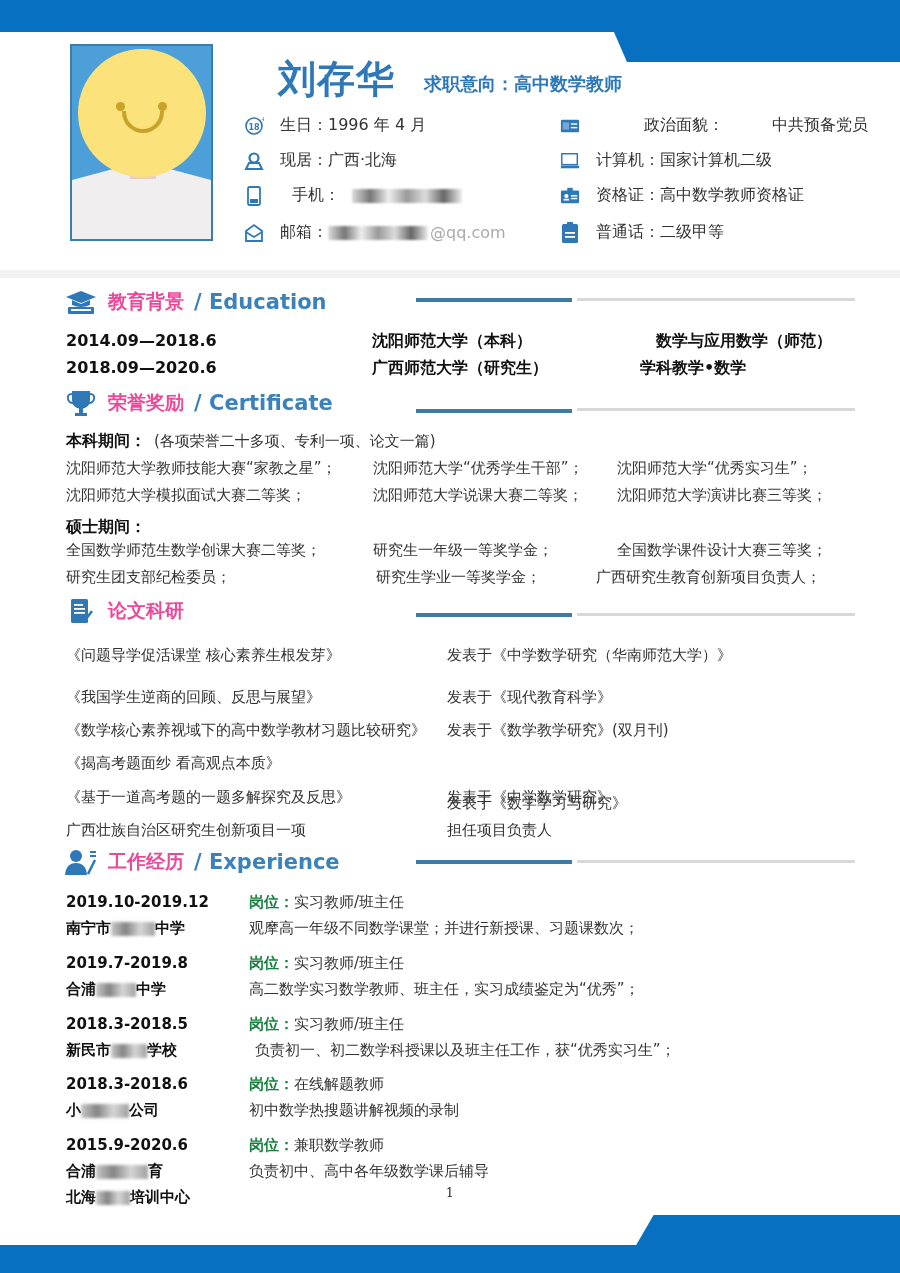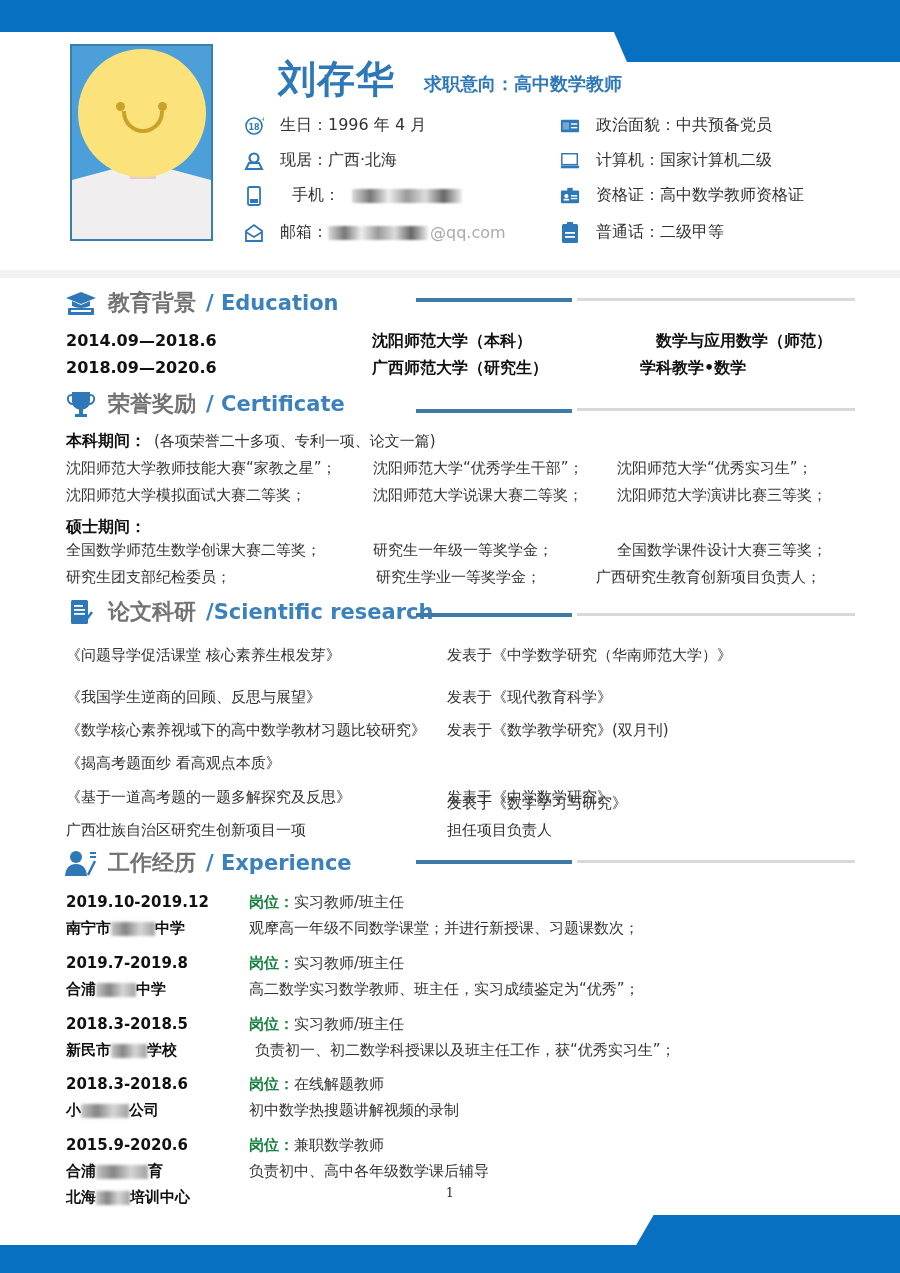--- a/index.html
+++ b/index.html
@@ -33,21 +33,21 @@
 
   .info { position: absolute; font-size: 16px; color: #333; display: flex; align-items: center; }
   .info .ic { width: 20px; height: 20px; margin-right: 16px; display: inline-flex; align-items: center; justify-content: center; }
   .info-label::after { content: "："; }
 
   .gray-sep { position: absolute; left: 0; top: 270px; width: 900px; height: 8px; background: #f2f2f2; }
 
   
   .section-head { position: absolute; left: 64px; display: flex; align-items: center; }
   .section-head .sic { width: 34px; height: 28px; margin-right: 10px; display: inline-flex; align-items: center; justify-content: center; }
-  .section-head .stitle { font-size: 22px; font-weight: bold; color: #737373; }
+  .section-head .stitle { font-size: 19px; font-weight: bold; color: #ec4899; }
   .section-head .sen { font-size: 21px; font-weight: bold; color: #3b82bd; margin-left: 10px; }
   .line-blue { position: absolute; left: 416px; width: 156px; height: 4px; background: #3d7aa6; }
   .line-gray { position: absolute; left: 577px; width: 278px; height: 3px; background: #d9d9d9; }
 
   
   .edu-row { position: absolute; left: 66px; width: 800px; font-size: 16px; font-weight: bold; color: #111; }
   .edu-row span { position: absolute; top: 0; white-space: nowrap; }
 
   
   .cert-line { position: absolute; left: 66px; font-size: 15px; color: #333; white-space: nowrap; width: 820px; }
@@ -124,21 +124,21 @@
     <svg width="20" height="20" viewBox="0 0 20 20">
         <path d="M2 8 L10 2 L18 8 L18 18 L2 18 Z" fill="none" stroke="#2e78b8" stroke-width="1.8"></path>
         <path d="M2 9 L10 14 L18 9" fill="none" stroke="#2e78b8" stroke-width="1.6"></path>
       </svg>
   </span>
   <span class="info-label">邮箱</span>
   <span class="blur-text" style="width:100px;"></span>
   <span style="color:#aaa; margin-left:2px;">@qq.com</span>
 </div>
 
-<div class="info" style="left:560px; top:115px;">
+<div class="info" style="left:560px; top:115px;gap:48px;">
   <span class="ic">
     <svg width="22" height="18" viewBox="0 0 22 18">
         <rect x="1" y="2" width="20" height="14" rx="1.5" fill="#2e78b8"></rect>
         <rect x="3" y="5" width="7" height="8" fill="#fff" opacity="0.35"></rect>
         <rect x="12" y="6" width="7" height="1.6" fill="#fff"></rect>
         <rect x="12" y="10" width="7" height="1.6" fill="#fff"></rect>
       </svg>
   </span>
   <span class="info-label">政治面貌</span>
   <span>中共预备党员</span>
@@ -255,21 +255,20 @@
   <span class="sic">
     <svg width="26" height="28" viewBox="0 0 26 28">
         <rect x="3" y="2" width="17" height="24" rx="1.5" fill="#2e78b8"></rect>
         <rect x="6" y="7" width="9" height="1.8" fill="#fff"></rect>
         <rect x="6" y="11" width="11" height="1.8" fill="#fff"></rect>
         <rect x="6" y="15" width="11" height="1.8" fill="#fff"></rect>
         <path d="M18 22 L24 14" stroke="#2e78b8" stroke-width="2.5"></path>
       </svg>
   </span>
   <span class="stitle">论文科研</span>
-  <span class="sen">/Scientific research</span>
 </div>
 <div class="line-blue" style="top:613px;"></div>
 <div class="line-gray" style="top:613px;"></div>
 
 <div class="res-row" style="top:646px;">
   <span style="left:0;">《问题导学促活课堂  核心素养生根发芽》</span>
   <span style="left:381px;">发表于《中学数学研究（华南师范大学）》</span>
 </div>
 <div class="res-row" style="top:688px;">
   <span style="left:0;">《我国学生逆商的回顾、反思与展望》</span>

